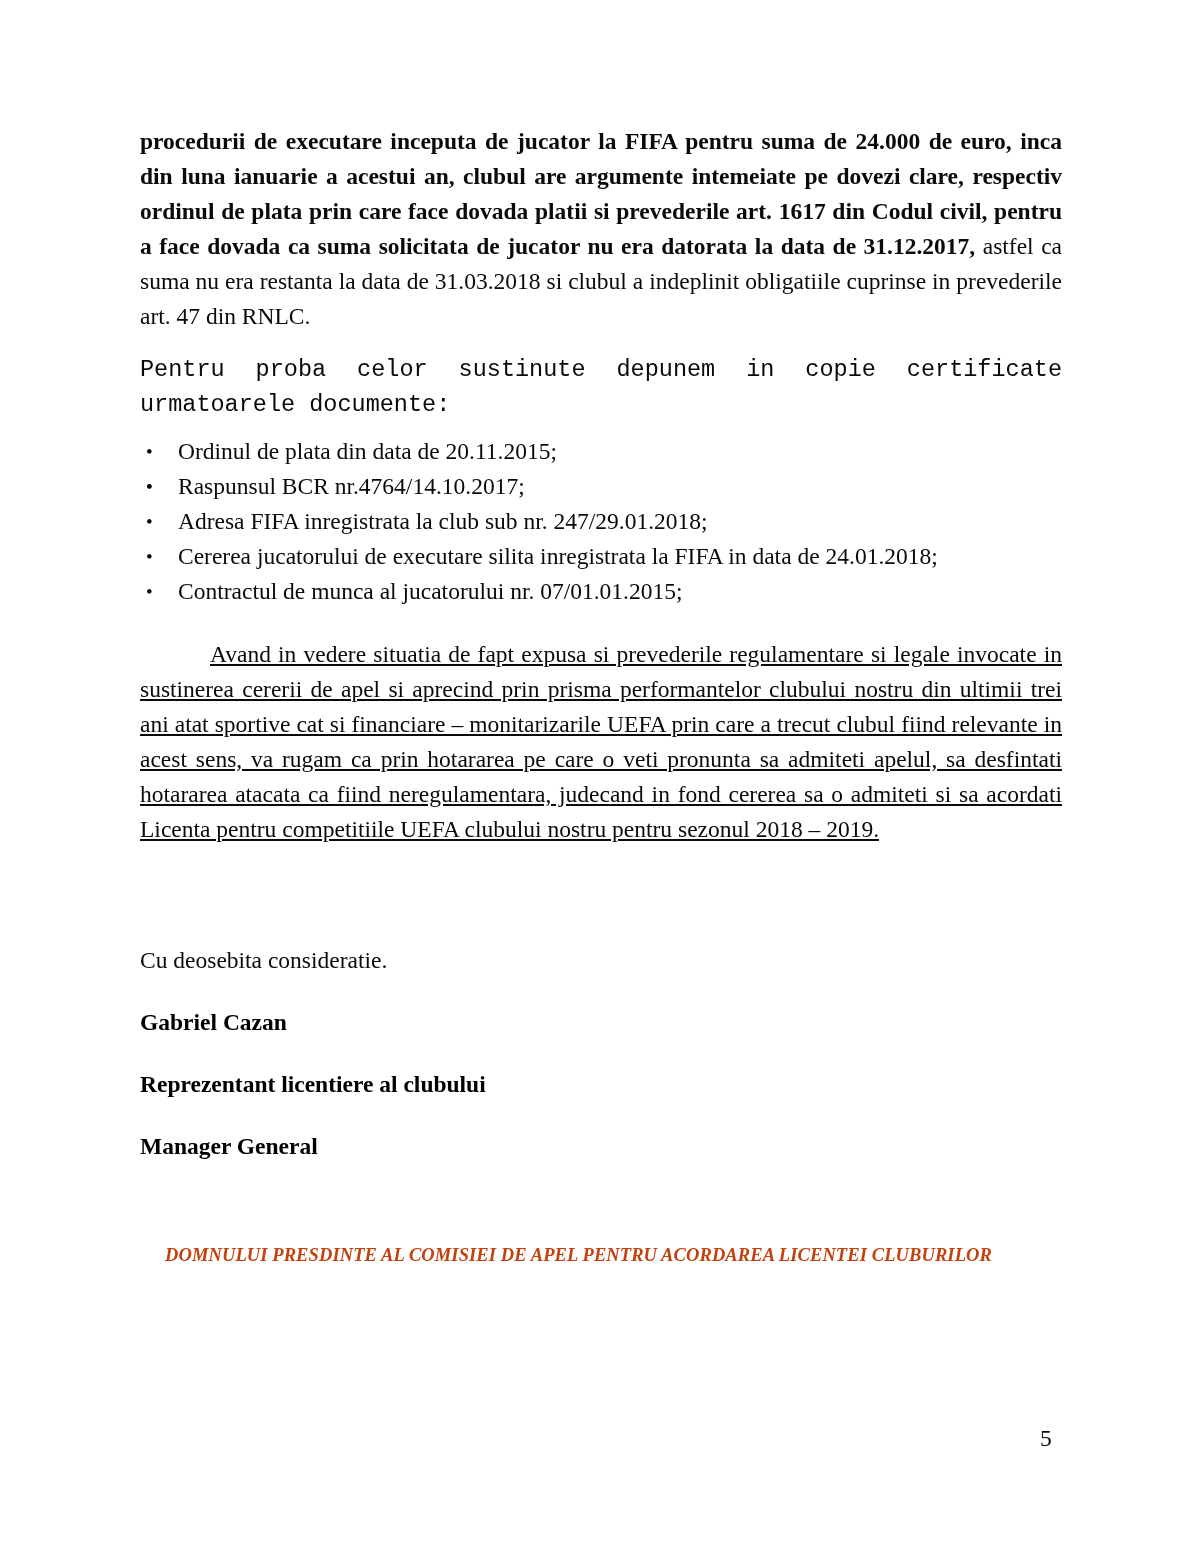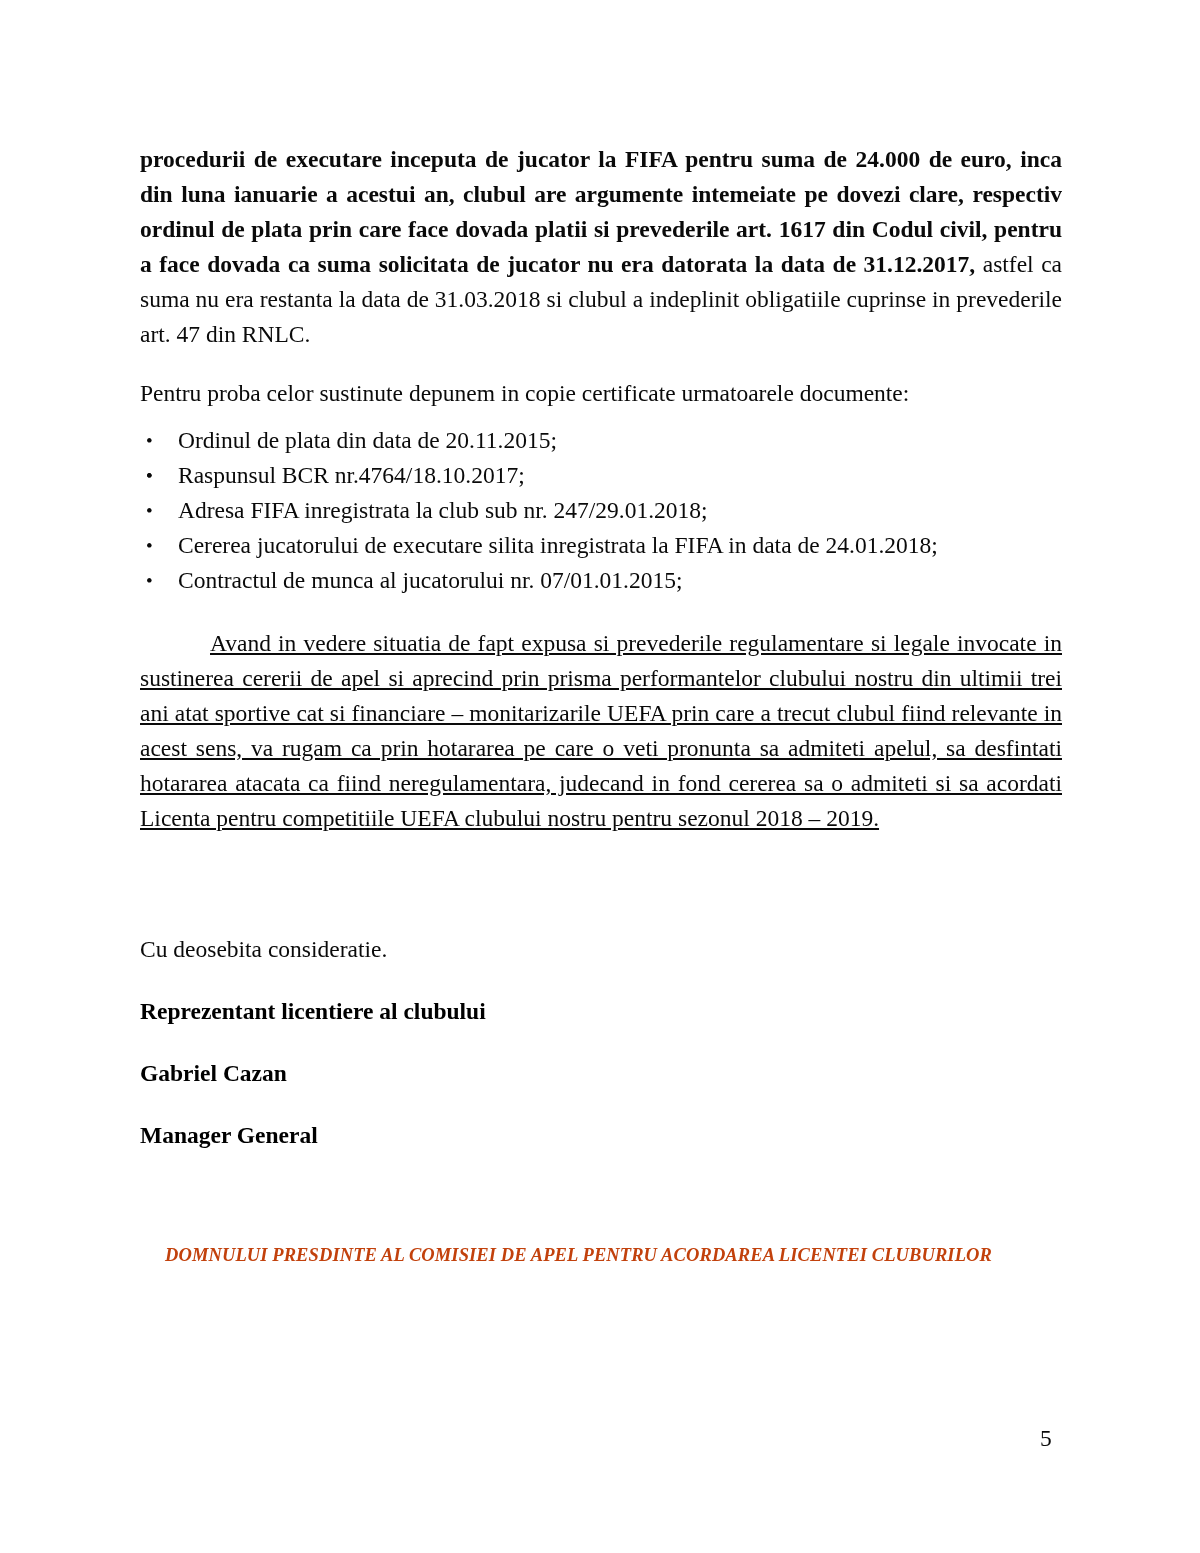--- a/index.html
+++ b/index.html
@@ -12,35 +12,35 @@
     width: 1200px;
     height: 1553px;
     background: #ffffff;
     font-family: "Liberation Serif", "DejaVu Serif", serif;
     color: #000000;
     overflow: hidden;
   }
   .content {
     position: absolute;
     left: 140px;
-    top: 142px;
+    top: 124px;
     width: 922px;
   }
   .para {
     margin: 0;
     font-size: 23.5px;
     line-height: 35px;
     text-align: justify;
     text-justify: inter-word;
     color: #0a0a0a;
   }
   .para.bold-lead b {
     font-weight: bold;
   }
-  .para-gap-1 { margin-top: 24px; }
+  .para-gap-1 { margin-top: 18px; font-family: Liberation Mono, monospace; }
   .bullets {
     list-style: none;
     margin: 12px 0 0 0;
     padding: 0;
   }
   .bullets li {
     position: relative;
     padding-left: 38px;
     font-size: 23.5px;
     line-height: 35px;
@@ -96,32 +96,32 @@
 
   <div class="content">
 
     <p class="para bold-lead"><b>procedurii de executare inceputa de jucator la FIFA pentru suma de 24.000 de euro, inca din luna ianuarie a acestui an, clubul are argumente intemeiate pe dovezi clare, respectiv ordinul de plata prin care face dovada platii si prevederile art. 1617 din Codul civil, pentru a face dovada ca suma solicitata de jucator nu era datorata la data de 31.12.2017,</b><span> astfel ca suma nu era restanta la data de 31.03.2018 si clubul a indeplinit obligatiile cuprinse in prevederile art. 47 din RNLC.</span></p>
 
     <p class="para para-gap-1">Pentru proba celor sustinute depunem in copie certificate urmatoarele documente:</p>
 
     <ul class="bullets">
       <li><span class="bullet-dot">•</span><span>Ordinul de plata din data de 20.11.2015;</span></li>
       <li><span class="bullet-dot">•</span></li>
-      <li><span class="bullet-dot">•</span><span>Raspunsul BCR nr.4764/18.10.2017;</span></li>
+      <li><span class="bullet-dot">•</span><span>Raspunsul BCR nr.4764/14.10.2017;</span></li>
       <li><span class="bullet-dot">•</span><span>Adresa FIFA inregistrata la club sub nr. 247/29.01.2018;</span></li>
       <li><span class="bullet-dot">•</span><span>Cererea jucatorului de executare silita inregistrata la FIFA in data de 24.01.2018;</span></li>
       <li><span class="bullet-dot">•</span><span>Contractul de munca al jucatorului nr. 07/01.01.2015;</span></li>
     </ul>
 
     <p class="para para-indent">Avand in vedere situatia de fapt expusa si prevederile regulamentare si legale invocate in sustinerea cererii de apel si aprecind prin prisma performantelor clubului nostru din ultimii trei ani atat sportive cat si financiare – monitarizarile UEFA prin care a trecut clubul fiind relevante in acest sens, va rugam ca prin hotararea pe care o veti pronunta sa admiteti apelul, sa desfintati hotararea atacata ca fiind neregulamentara, judecand in fond cererea sa o admiteti si sa acordati Licenta pentru competitiile UEFA clubului nostru pentru sezonul 2018 – 2019.</p>
 
     <p class="para closing">Cu deosebita consideratie.</p>
 
+    <p class="sig-line">Gabriel Cazan</p>
     <p class="sig-line">Reprezentant licentiere al clubului</p>
-    <p class="sig-line">Gabriel Cazan</p>
     <p class="sig-line">Manager General</p>
 
   </div>
 
   <div class="footer-note">DOMNULUI PRESDINTE AL COMISIEI DE APEL PENTRU ACORDAREA LICENTEI CLUBURILOR</div>
 
   <div class="page-number">5</div>
 
 </div>
 

